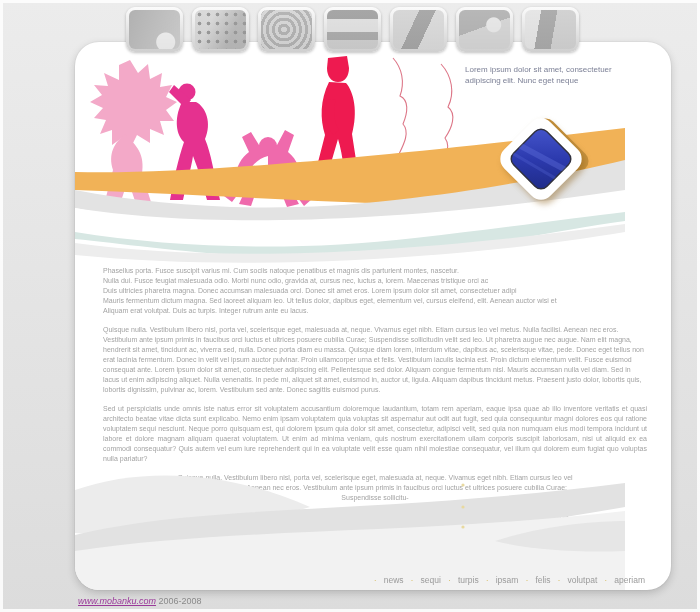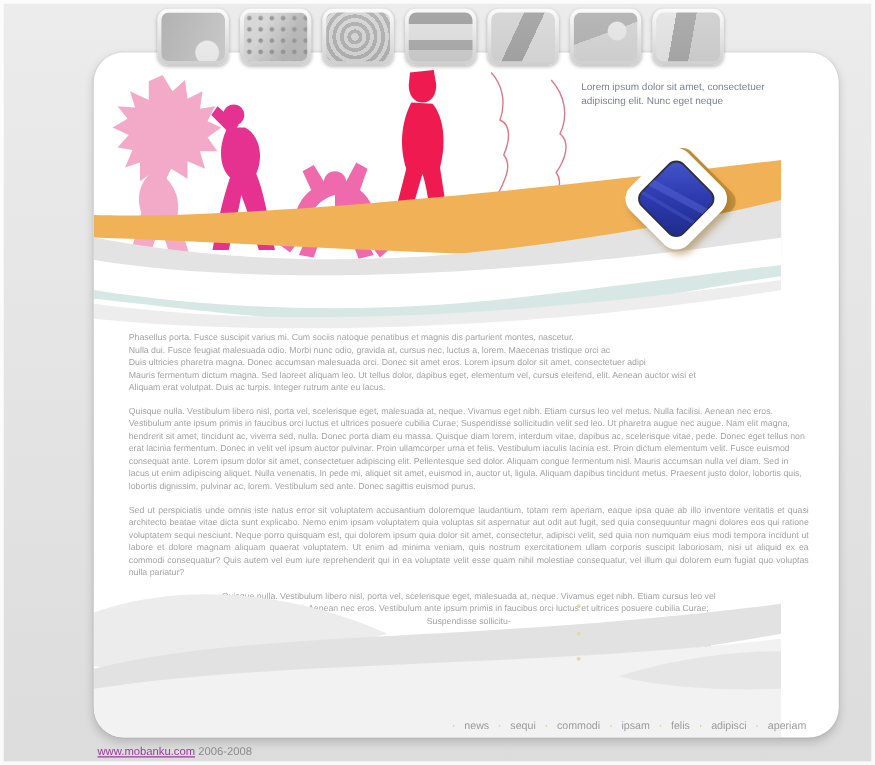--- a/index.html
+++ b/index.html
@@ -67,21 +67,21 @@
   
   .footer-nav {
     position:absolute; right:26px; bottom:5px; display:flex; align-items:center;
     font-size:8.5px; color:#9b9b9b; z-index:8;
   }
   .footer-nav .dot { color:#d9c06a; margin:0 7px; font-size:9px; }
   .footer-nav a { color:#9b9b9b; text-decoration:none; cursor:pointer; }
 
   
   .copyright { position:absolute; left:78px; top:596px; font-size:9px; color:#8a8a8a; z-index:8; }
-  .copyright a { color:#9a3a9a; text-decoration:underline; cursor:pointer; }
+  .copyright a { color:#9a3a9a; text-decoration:underline; cursor:pointer;font-style:italic; }
 </style>
 </head>
 <body>
 
 <div class="frame"></div>
 
 <div class="card">
 
   <svg class="hero-svg" viewBox="0 0 550 240" aria-hidden="true">
 
@@ -169,27 +169,27 @@
     <circle cx="388" cy="52" r="1.6" fill="#e8d9a0"></circle>
     <circle cx="388" cy="72" r="1.6" fill="#e8d9a0"></circle>
   </svg>
 
   <nav class="footer-nav">
     <span class="dot">·</span>
       <a>news</a>
     <span class="dot">·</span>
       <a>sequi</a>
     <span class="dot">·</span>
-      <a>commodi</a>
+      <a>turpis</a>
     <span class="dot">·</span>
       <a>ipsam</a>
     <span class="dot">·</span>
       <a>felis</a>
     <span class="dot">·</span>
-      <a>adipisci</a>
+      <a>volutpat</a>
     <span class="dot">·</span>
       <a>aperiam</a>
   </nav>
 </div>
 
 <div class="thumbs">
   <div class="thumb">
       <div class="ph1"></div>
     </div>
   <div class="thumb">

